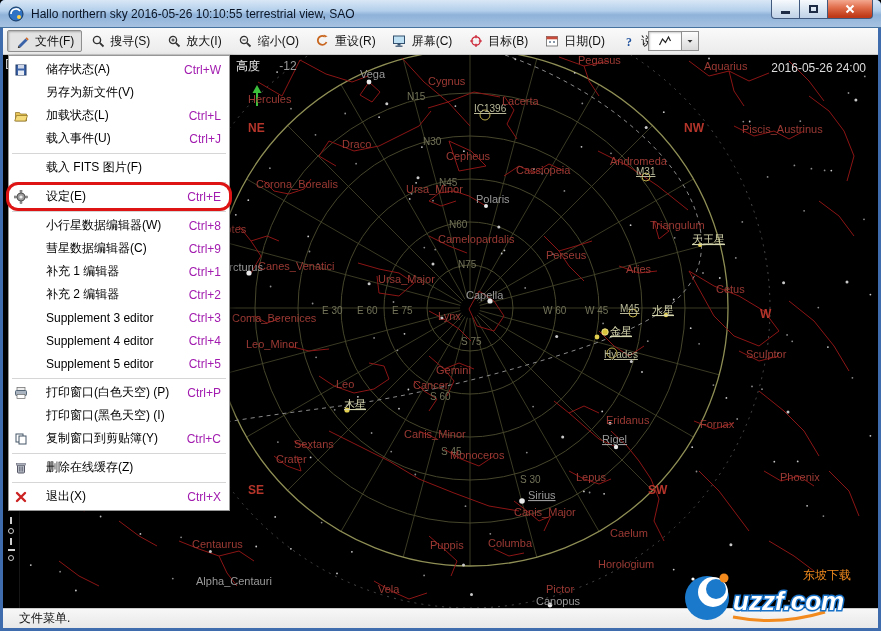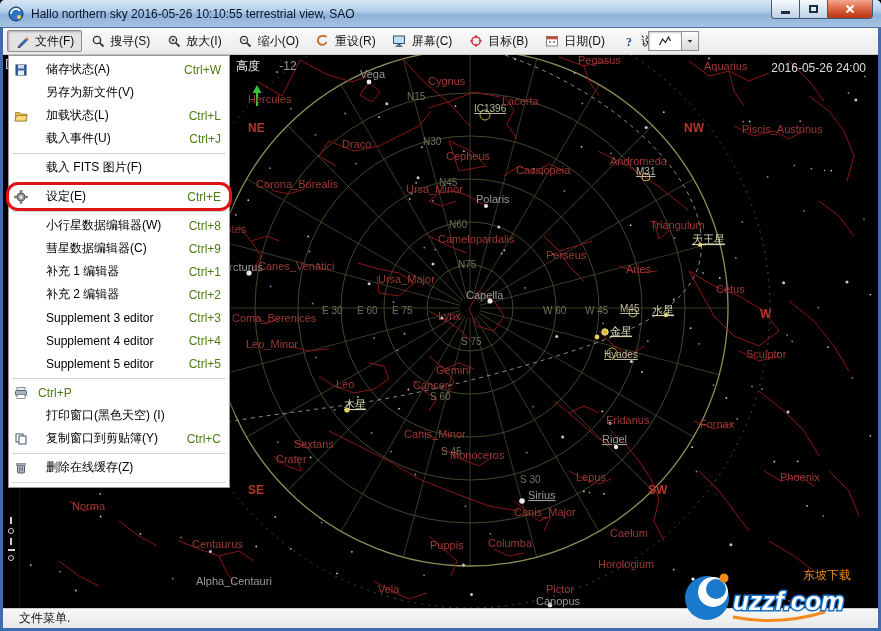--- a/index.html
+++ b/index.html
@@ -64,21 +64,21 @@
   .lbl-grid{fill:#73735a;font-size:10px;}
   .lbl-compass{fill:#b5352b;font-size:12px;font-weight:bold;}
   .lbl-planet{fill:#d6d6ae;font-size:11px;}
   .lbl-dso{fill:#b9b99a;font-size:10px;}
 
   
   .file-menu{position:absolute;left:8px;top:55px;width:222px;z-index:30;background:#fff;
     border:1px solid #979797;box-shadow:3px 3px 5px rgba(0,0,0,.5);padding:2px 0;}
   .fm-item{display:flex;align-items:center;height:23px;padding:0 8px 0 4px;font-size:12px;color:#000;}
   .fm-label{flex:1;white-space:nowrap;overflow:hidden;margin-left:18px;}
-  .fm-shortcut{margin-left:10px;color:#4d7c0f;white-space:nowrap;}
+  .fm-shortcut{margin-left:10px;color:#a21caf;white-space:nowrap;}
   .fm-sep{height:1px;background:#d6d6d6;margin:2.5px 3px;}
   .fm-item.highlighted{box-shadow:0 0 0 3px #de1414;border-radius:9px;position:relative;z-index:2;background:#fff;}
 
   
   .statusbar{position:absolute;left:3px;bottom:3px;width:875px;height:20px;
     background:linear-gradient(#f7f7f7,#e8e8e8);border-top:1px solid #cccccc;
     font-size:12px;line-height:19px;color:#111;padding-left:16px;z-index:20;margin-top:43px;}
 
   
   .watermark{position:absolute;right:4px;bottom:2px;z-index:50;}
@@ -696,20 +696,21 @@
       </div>
       <div class="fm-sep"></div>
       <div class="fm-item">
         <span class="mi-icon">
           <svg width="14" height="14" viewBox="0 0 14 14">
             <rect x="3" y="1.5" width="8" height="3" fill="#eee" stroke="#666" stroke-width=".7"></rect>
             <rect x="1.5" y="4.5" width="11" height="5" rx="1" fill="#aab4c0" stroke="#556677"></rect>
             <rect x="3" y="8.5" width="8" height="4" fill="#fff" stroke="#666" stroke-width=".7"></rect>
           </svg>
         </span>
+        <span class="fm-label">打印窗口(白色天空) (P)</span>
         <span class="fm-shortcut">Ctrl+P</span>
       </div>
       <div class="fm-item">
         <span class="mi-icon"></span>
         <span class="fm-label">打印窗口(黑色天空) (I)</span>
         <span class="fm-shortcut"></span>
       </div>
       <div class="fm-item">
         <span class="mi-icon">
           <svg width="14" height="14" viewBox="0 0 14 14">
@@ -726,20 +727,29 @@
           <svg width="14" height="14" viewBox="0 0 14 14">
             <rect x="3.5" y="4" width="7" height="8" rx="1" fill="#b8bec6" stroke="#556"></rect>
             <rect x="2.5" y="2.5" width="9" height="1.6" fill="#b8bec6" stroke="#556" stroke-width=".5"></rect>
             <path d="M5.5 5.5v5 M7 5.5v5 M8.5 5.5v5" stroke="#667" stroke-width=".8"></path>
           </svg>
         </span>
         <span class="fm-label">删除在线缓存(Z)</span>
         <span class="fm-shortcut"></span>
       </div>
       <div class="fm-sep"></div>
+      <div class="fm-item">
+        <span class="mi-icon">
+          <svg width="14" height="14" viewBox="0 0 14 14">
+            <path d="M3 3 L11 11 M11 3 L3 11" stroke="#cc2222" stroke-width="2.4" stroke-linecap="round"></path>
+          </svg>
+        </span>
+        <span class="fm-label">退出(X)</span>
+        <span class="fm-shortcut">Ctrl+X</span>
+      </div>
     </div>
 
   <div class="statusbar">
     <span>文件菜单.</span>
   </div>
 
   <div class="watermark">
     <svg width="196" height="60" viewBox="0 0 196 60">
       <g>
         <circle cx="26" cy="33" r="22" fill="#1b79cb"></circle>

